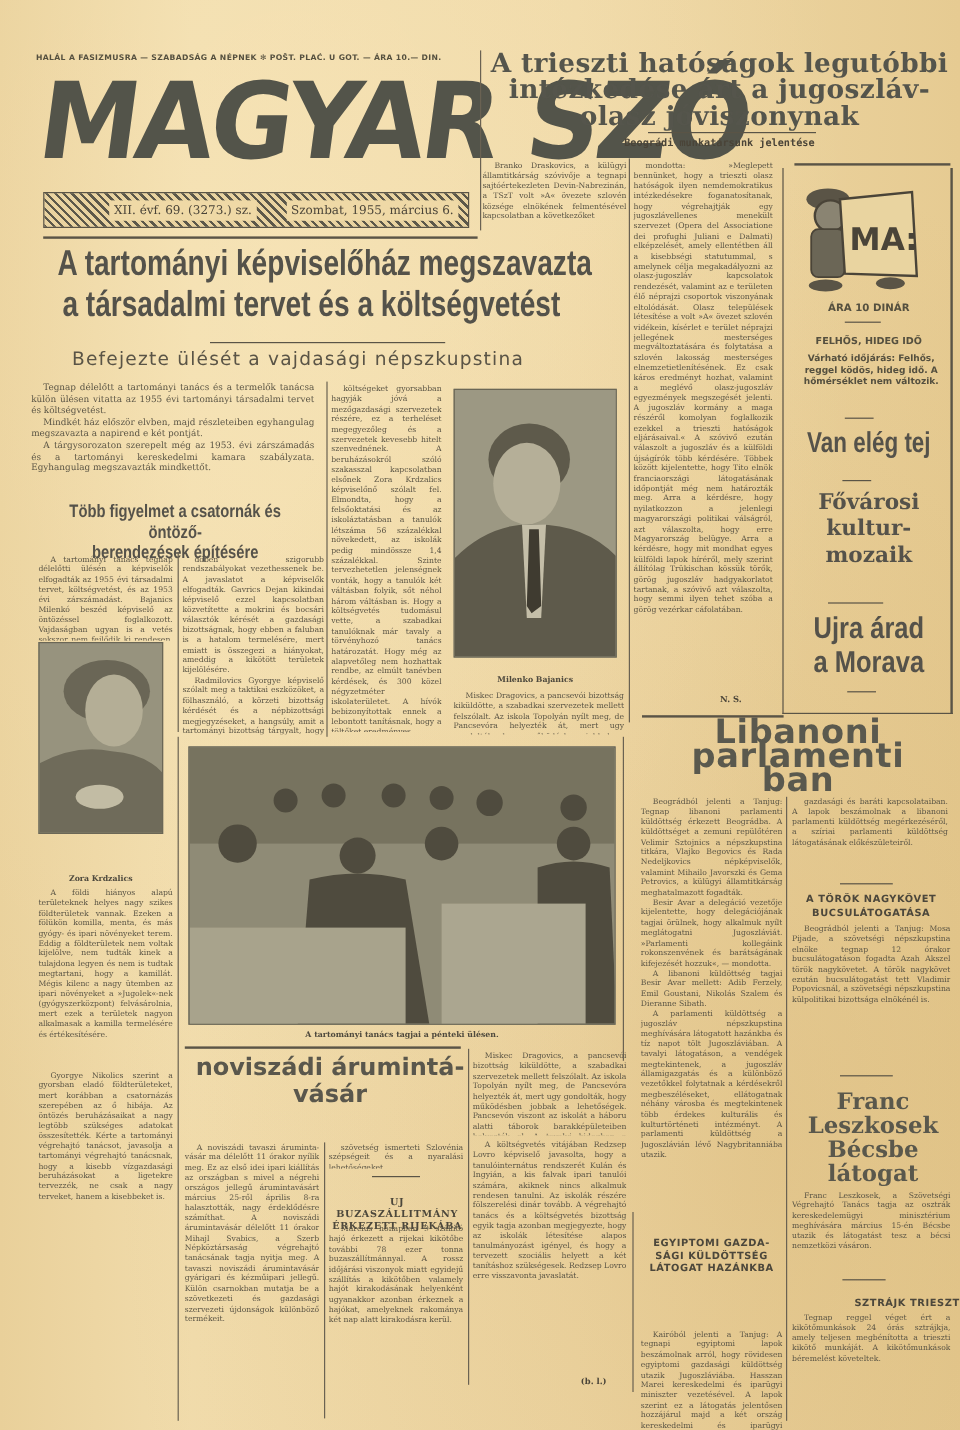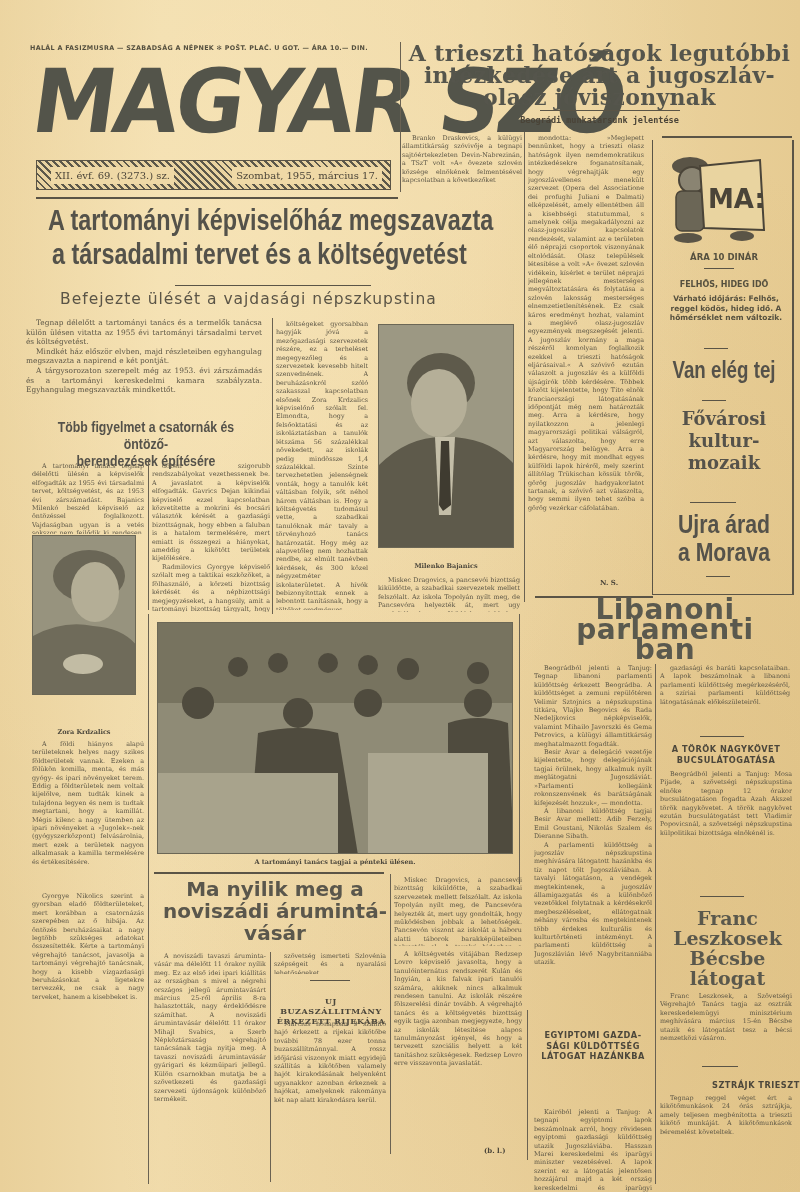--- a/index.html
+++ b/index.html
@@ -16,21 +16,21 @@
     }
     .abs { position: absolute; }
     .rule { position: absolute; background: #5a5446; }
     .vrule { position: absolute; width: 1px; background: #6a6252; }
 
     
     .topline { left: 30px; top: 44px; width: 370px; font-family: "DejaVu Sans", sans-serif; font-size: 6.4px; font-weight: bold; letter-spacing: 0.3px; color: #55503f; white-space: nowrap; }
     .logo { left: 40px; top: 52px; width: 355px; height: 94px; font-family: "DejaVu Sans", sans-serif; font-weight: 900; font-size: 84px; line-height: 94px; color: #53544a; letter-spacing: -3px; transform: scaleY(1.05) skewX(-8deg); transform-origin: left top; white-space: nowrap; }
     .issuebar { left: 36px; top: 160px; width: 355px; height: 30px; border: 1px solid #5a5446;
       background: repeating-linear-gradient(45deg, #5c584a 0 2px, #e9d3a0 2px 5px); }
-    .issuebox { position: absolute; top: 6px; height: 17px; background: #efd9a6; font-family: "DejaVu Serif", serif; font-size: 10px; line-height: 17px; padding: 0 4px; color: #4a4438; white-space: nowrap; }
+    .issuebox { position: absolute; top: 6px; height: 17px; background: #efd9a6; font-family: "DejaVu Serif", serif; font-size: 10px; line-height: 17px; padding: 0 4px; color: #4a4438; white-space: nowrap; margin-left: 40px; }
 
     
     .trieszt-head { left: 402px; top: 42px; width: 395px; font-family: "DejaVu Serif", serif; font-weight: bold; font-size: 22px; line-height: 22px; color: #55554c; text-align: center; letter-spacing: 0.3px; }
     .trieszt-sub { left: 402px; top: 115px; width: 395px; font-family: "DejaVu Sans Mono", monospace; font-size: 8.5px; font-weight: bold; text-align: center; color: #4a4438; }
 
     
     .txt { font-family: "DejaVu Serif", serif; font-size: 6.4px; line-height: 8.4px; color: #5b5545; text-align: justify; overflow: hidden; }
     .txt p { text-indent: 10px; }
 
     .main-head { left: 40px; top: 205px; width: 360px; font-family: "Liberation Sans", sans-serif; font-weight: bold; font-size: 30px; line-height: 32px; color: #54524a; transform: scaleX(0.78); transform-origin: left top; white-space: nowrap; }
@@ -51,21 +51,21 @@
     .sans-caps-head { font-family: "DejaVu Sans", sans-serif; font-weight: bold; font-size: 8.2px; line-height: 10.5px; text-align: center; color: #4c473b; letter-spacing: 0.5px; }
     .franc-head { left: 660px; top: 908px; width: 135px; font-family: "DejaVu Serif", serif; font-weight: bold; font-size: 19px; line-height: 20px; text-align: center; color: #5a584c; }
   </style>
 </head>
 <body>
 
 <div class="abs topline">HALÁL A FASIZMUSRA — SZABADSÁG A NÉPNEK ✻ POŠT. PLAĆ. U GOT. — ÁRA 10.— DIN.</div>
 <div class="abs logo"><span>MAGYAR SZÓ</span></div>
 <div class="abs issuebar">
   <span class="issuebox" style="left:14px;">XII. évf. 69. (3273.) sz.</span>
-  <span class="issuebox" style="right:8px;">Szombat, 1955, március 17.</span>
+  <span class="issuebox" style="right:8px;">Szombat, 1955, március 6.</span>
 </div>
 <div class="rule" style="left:36px; top:197px; width:362px; height:2px;"></div>
 
 <div class="vrule" style="left:400px; top:42px; height:150px;"></div>
 <div class="abs trieszt-head">
   <div>A trieszti hatóságok legutóbbi</div>
   <div>intézkedése árt a jugoszláv-</div>
   <div>olasz jóviszonynak</div>
 </div>
 <div class="rule" style="left:540px; top:110px; width:140px; height:1px;"></div>
@@ -234,21 +234,20 @@
   </div>
 <div class="rule" style="left:702px; top:1066px; width:36px; height:1px;"></div>
 
 <div class="abs sans-caps-head" style="left:700px; top:1080px; width:132px;">SZTRÁJK TRIESZTBEN</div>
 <div class="abs txt" style="left:660px; top:1094px; width:132px; height:64px;">
     <p>Tegnap reggel véget ért a kikötőmunkások 24 órás sztrájkja, amely teljesen megbénította a trieszti kikötő munkáját. A kikötőmunkások béremelést követeltek.</p>
   </div>
 
 <div class="rule" style="left:154px; top:872px; width:230px; height:2px;"></div>
 <div class="abs ma-head">
-  <div>Ma nyilik meg a</div>
   <div>noviszádi árumintá-</div>
   <div>vásár</div>
 </div>
 <div class="vrule" style="left:390px; top:874px; height:280px;"></div>
 <div class="abs txt" style="left:394px; top:876px; width:128px; height:70px;">
     <p>Miskec Dragovics, a pancsevói bizottság kiküldötte, a szabadkai szervezetek mellett felszólalt. Az iskola Topolyán nyílt meg, de Pancsevóra helyezték át, mert ugy gondolták, hogy mű­ködésben jobbak a lehetőségek. Pancsevón viszont az iskolát a háboru alatti tábo­rok barakképületeiben helyezték el. A tavalyi hidegben a tanulók 50 százaléka megbetegedett. Kérte a tartományi végrehajtó tanács közben­járását, hogy az iskola helyzetén javítsanak.</p>
   </div>
 <div class="abs txt" style="left:154px; top:952px; width:112px; height:230px;">
     <p>A noviszádi tavaszi áruminta­vásár ma délelőtt 11 órakor nyílik meg. Ez az első idei ipari kiállítás az országban s mivel a négrehi országos jellegű árumintavásárt március 25-ről április 8-ra halasztották, nagy érdeklődésre számíthat. A noviszádi árumintavásár délelőtt 11 órakor Mihajl Svabics, a Szerb Népköztársaság végrehajtó tanácsának tagja nyitja meg. A tavaszi noviszádi árumintavásár gyárigari és kézműipari jellegű. Külön csarnokban mutatja be a szövetkezeti és gazdasági szervezeti újdonságok különböző termékeit.</p>
   </div>

